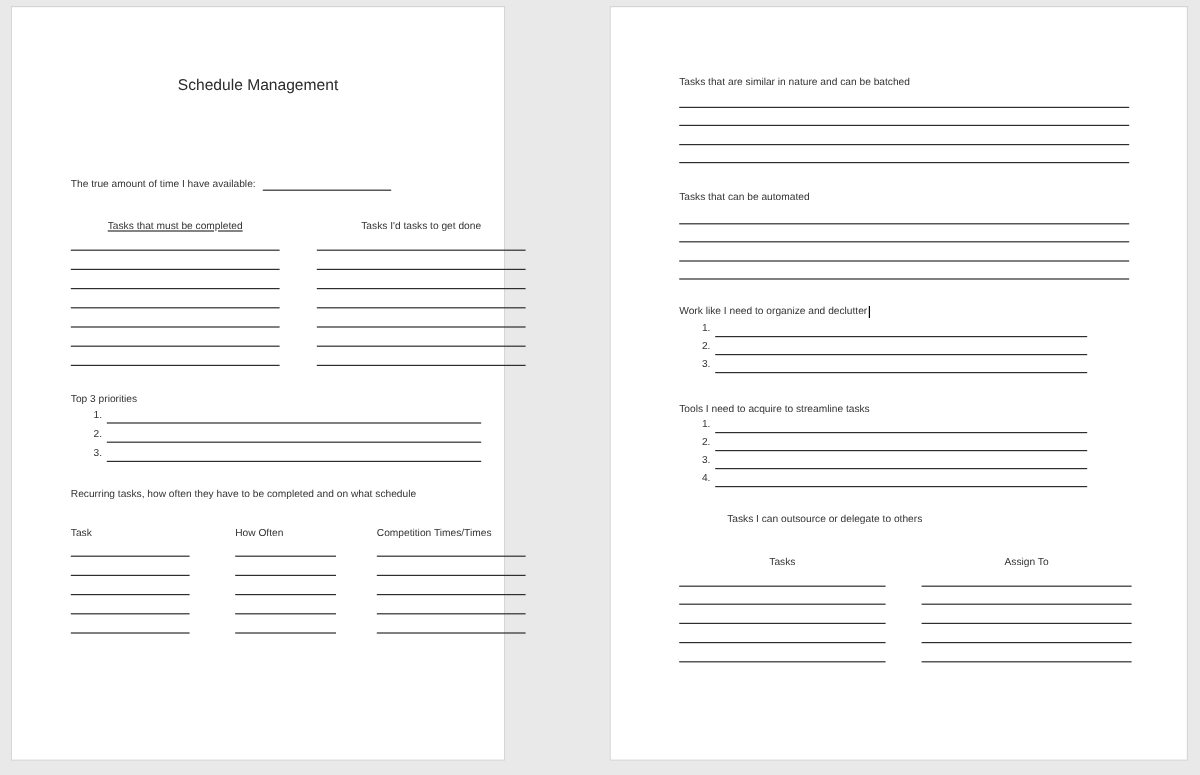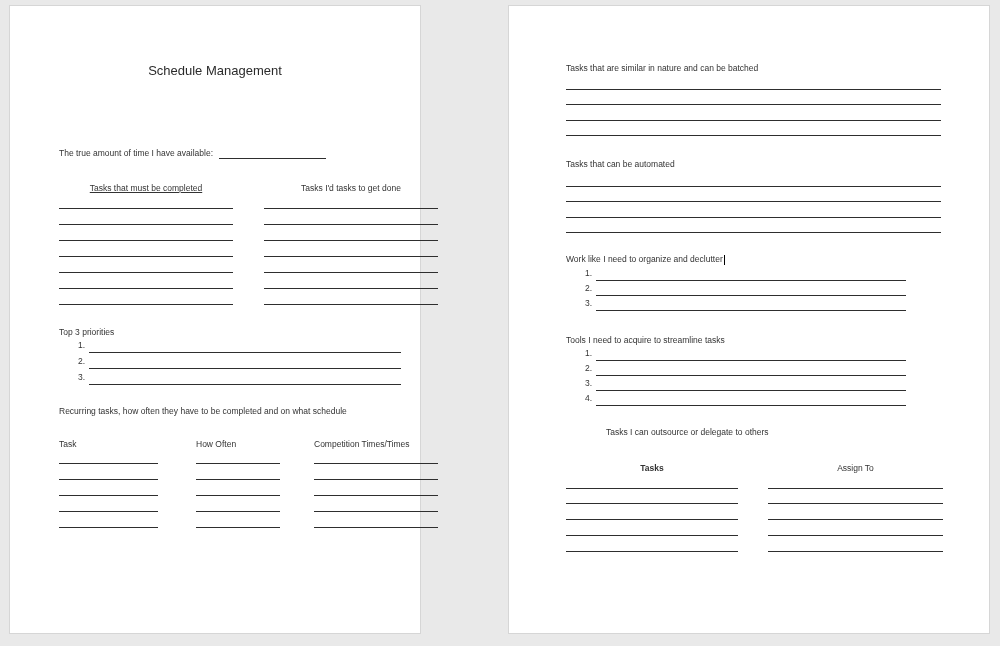--- a/index.html
+++ b/index.html
@@ -167,21 +167,21 @@
     <span class="num">3.</span>
     <span class="nline"></span>
   </div>
   <div class="abs prow" style="top:385px; left:72px; width:325px;">
     <span class="num">4.</span>
     <span class="nline"></span>
   </div>
 
   <div class="abs h" style="top:421px; left:57px;margin-left:40px;">Tasks I can outsource or delegate to others</div>
 
-  <div class="abs h center" style="top:457px; left:57px; width:172px;font-weight:bold;">Tasks</div>
+  <div class="abs h center" style="top:457px; left:57px; width:172px;">Tasks</div>
   <div class="abs h center" style="top:457px; left:259px; width:175px;">Assign To</div>
 
   <div class="abs stack s157" style="top:467px; left:57px; width:172px;">
     <div class="bl"></div>
     <div class="bl"></div>
     <div class="bl"></div>
     <div class="bl"></div>
     <div class="bl"></div>
   </div>
   <div class="abs stack s157" style="top:467px; left:259px; width:175px;">

